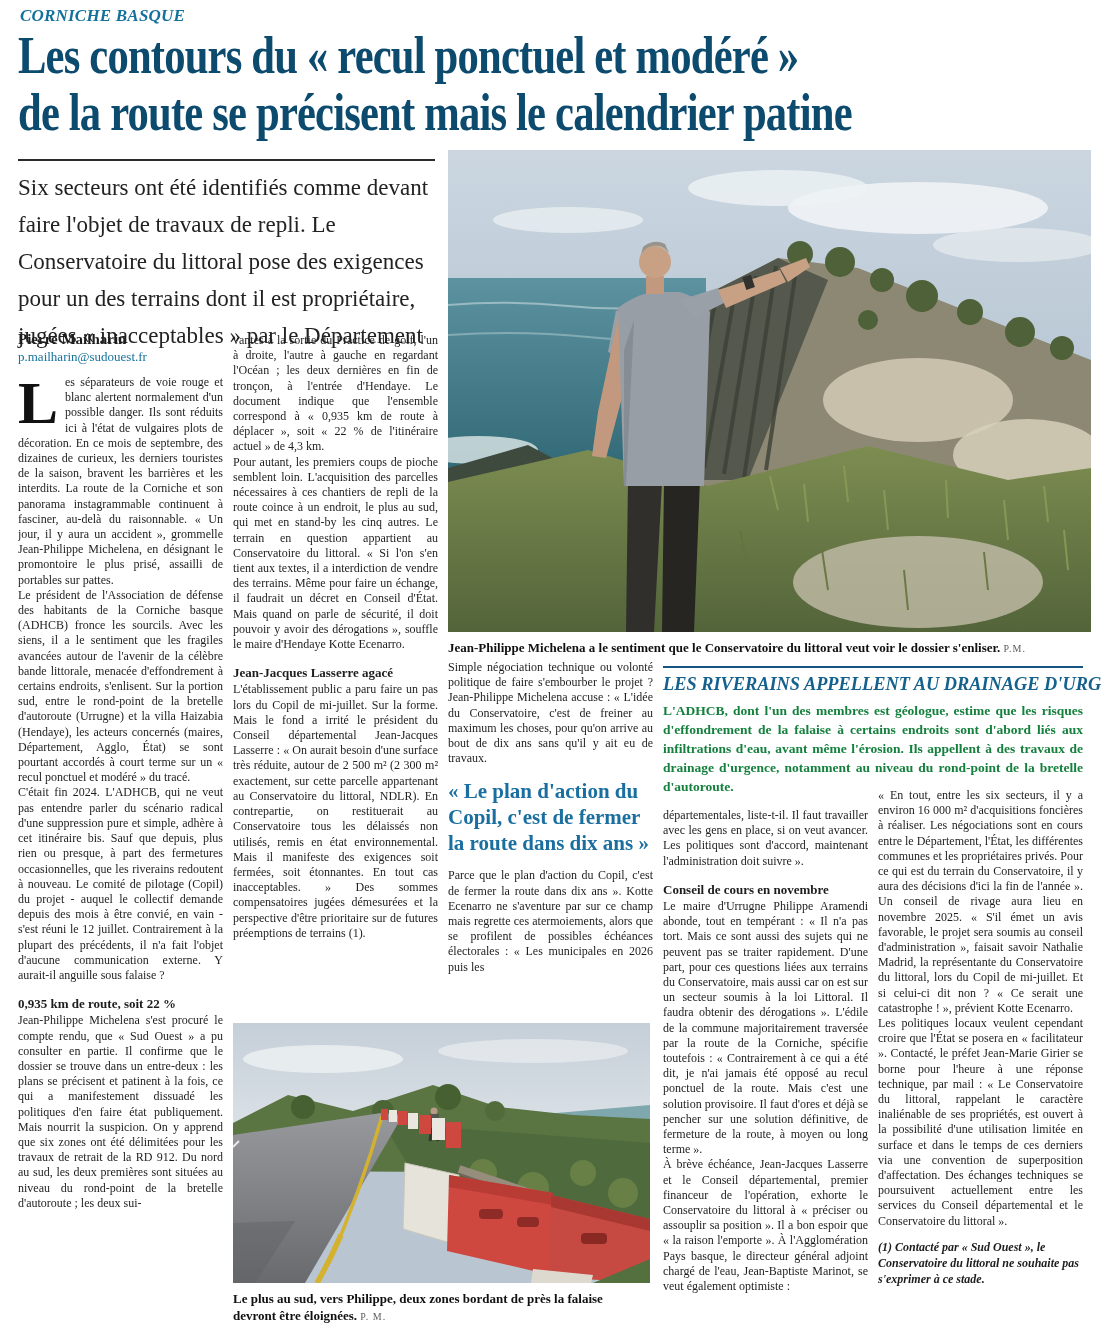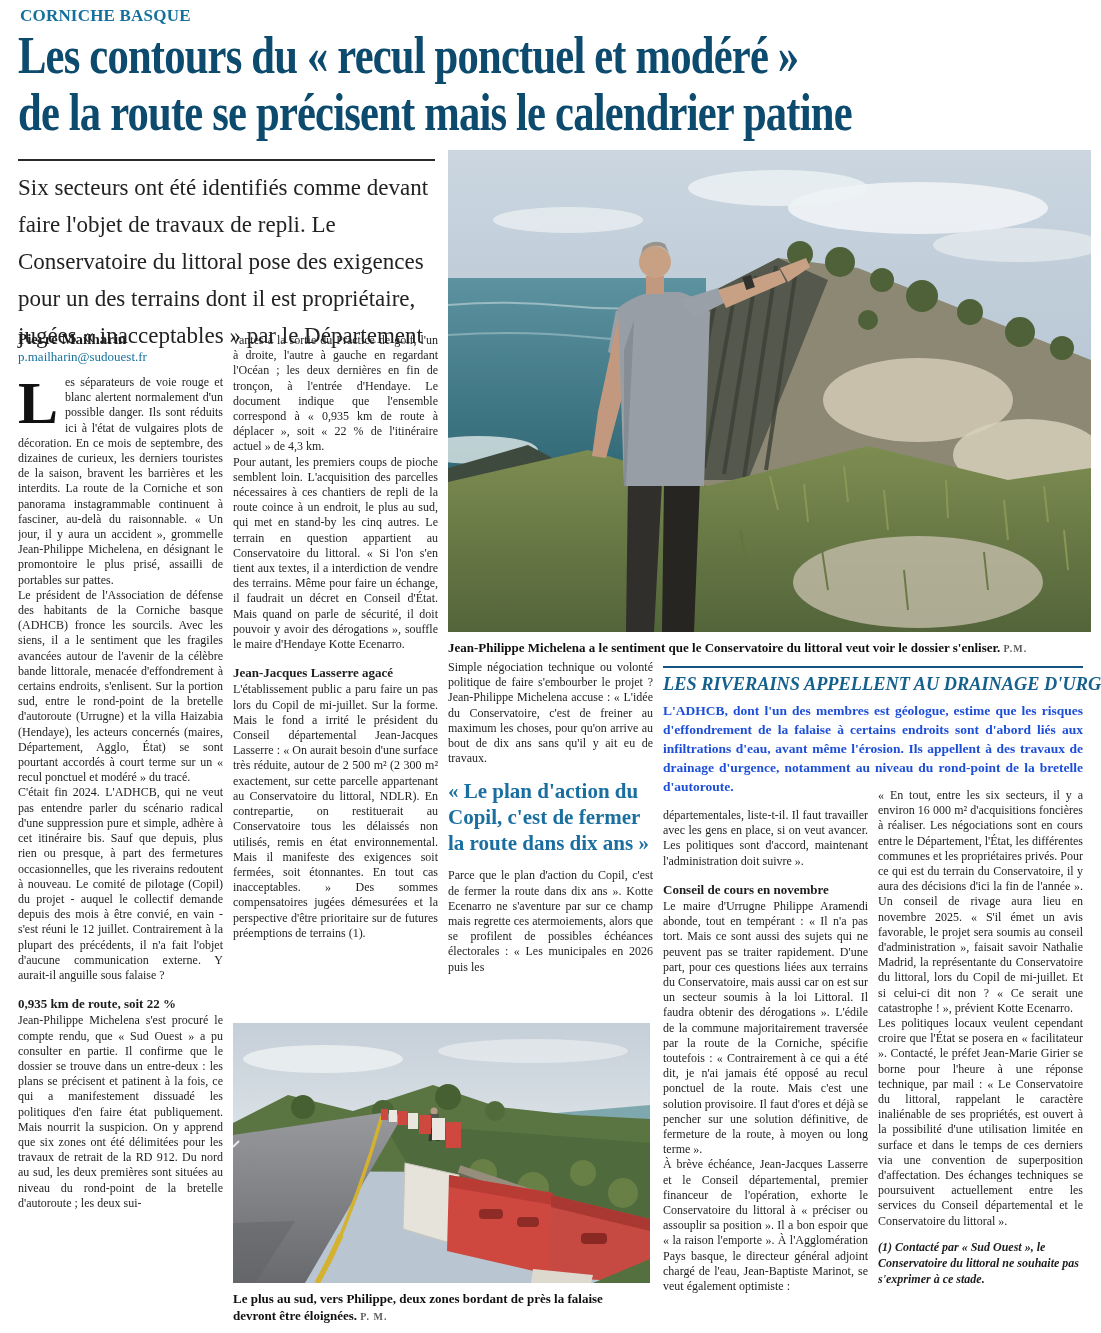--- a/index.html
+++ b/index.html
@@ -1,42 +1,42 @@
 <!DOCTYPE html>
 <html lang="fr"><head>
 <meta charset="utf-8">
 <style>
   html,body{margin:0;padding:0;background:#fff;}
   .page{position:relative;width:1101px;height:1333px;background:#ffffff;overflow:hidden;
         font-family:"Liberation Serif","DejaVu Serif",serif;color:#1d1d1d;}
   
-  .kicker{position:absolute;left:20px;top:6px;font-size:17px;font-weight:bold;
+  .kicker{position:absolute;left:20px;top:6px;font-size:17px;font-weight:bold;font-style:italic;
           color:#15719c;letter-spacing:.2px;}
   .headline{position:absolute;left:18px;top:27px;width:1080px;color:#0c4a6e;}
   .headline .hl{display:block;font-weight:bold;font-size:52px;line-height:57px;letter-spacing:-1px;
                 transform:scaleX(.82);transform-origin:0 50%;white-space:nowrap;}
   .rule-standfirst{position:absolute;left:18px;top:159px;width:417px;height:2px;background:#2b2b2b;}
   .standfirst{position:absolute;left:18px;top:169px;width:426px;font-size:23px;line-height:37px;color:#222;}
   .byline{position:absolute;left:18px;top:331px;width:210px;line-height:17px;}
   .byline .author{font-weight:bold;font-size:15px;display:block;}
   .byline .email{font-size:13px;color:#15719c;display:block;}
   
   .photo{position:absolute;overflow:hidden;background:#b9c6d2;}
   .photo.main{left:448px;top:150px;width:643px;height:482px;}
   .photo.road{left:233px;top:1023px;width:417px;height:260px;}
   .caption{position:absolute;font-size:13px;font-weight:bold;line-height:17px;color:#101010;}
-  .caption .credit{font-weight:bold;font-size:10px;color:#5c5c5c;letter-spacing:1px;}
+  .caption .credit{font-weight:normal;font-size:10px;color:#5c5c5c;letter-spacing:1px;}
   .caption.main{left:448px;top:639px;width:642px;}
   .caption.road{left:233px;top:1290px;width:412px;}
   
   .sidebar-rule{position:absolute;left:663px;top:666px;width:420px;height:2px;background:#155480;}
   .sidebar-title{position:absolute;left:663px;top:673px;font-weight:bold;font-style:italic;font-size:19.5px;
                  color:#15618e;white-space:nowrap;transform:scaleX(.94);transform-origin:0 0;}
   .sidebar-intro{position:absolute;left:663px;top:701px;width:420px;font-weight:bold;font-size:13.5px;
-                 line-height:19px;text-align:justify;color:#1d4ed8;}
+                 line-height:19px;text-align:justify;color:#15803d;}
   
   .col{position:absolute;width:205px;font-size:12px;line-height:15.2px;text-align:justify;
        overflow:hidden;hyphens:auto;}
   .col p{margin:0;}
   #col1{left:18px; top:375px;height:958px;}
   #col2{left:233px;top:333px;height:680px;}
   #col3{left:448px;top:660px;height:353px;}
   #col4{left:663px;top:788px;height:545px;margin-top:20px;}
   #col5{left:878px;top:788px;height:545px;}
   .subhead{font-weight:bold;font-size:13px;margin:13px 0 2px;text-align:left;}

